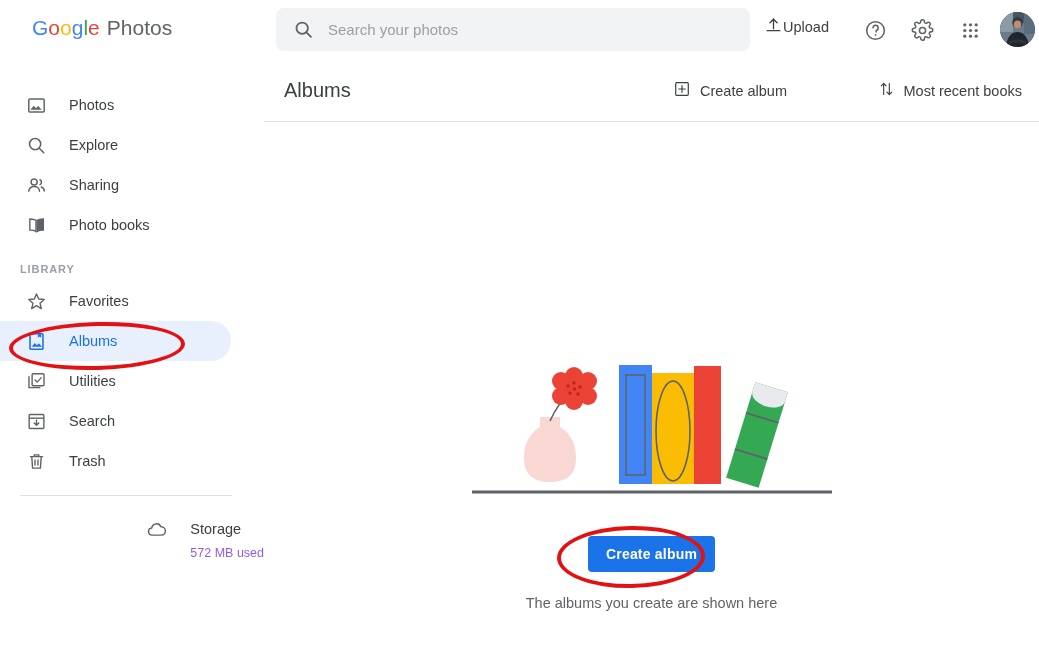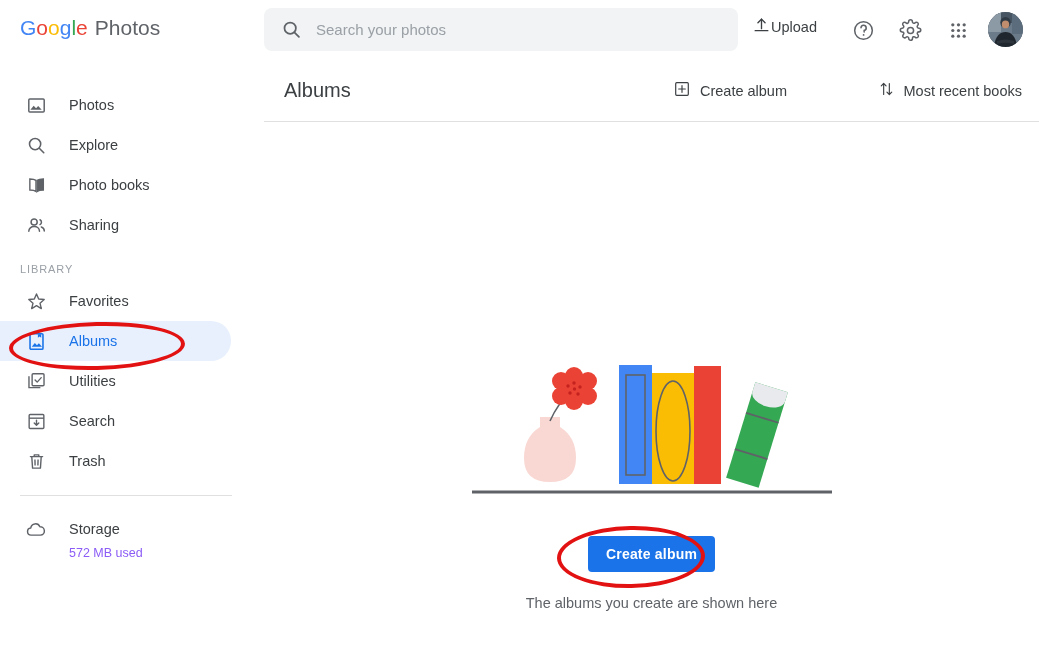--- a/index.html
+++ b/index.html
@@ -5,21 +5,21 @@
   * { box-sizing: border-box; margin: 0; padding: 0; }
   html, body {
     width: 1039px; height: 653px;
     background: #ffffff;
     font-family: "Liberation Sans", "DejaVu Sans", sans-serif;
     overflow: hidden;
   }
 
   
   .header {
-    position: absolute; top: 0; left: 0;
+    position: absolute; top: 0; left: 12px;
     width: 865px; height: 60px;
     display: flex; align-items: center;
   }
   .logo-wrap {
     position: absolute; left: 20px; top: 16px;
     display: flex; align-items: baseline;
     font-size: 21px; letter-spacing: 0px;
   }
   .logo-google { font-family: "Liberation Sans", sans-serif; font-size: 21px; }
   .logo-google span { font-weight: 400; }
@@ -81,30 +81,30 @@
     width: 24px; height: 24px; margin-left: 24px;
     display: flex; align-items: center; justify-content: center;
     flex: none;
   }
   .nav-item .nav-label { margin-left: 21px; }
   .nav-item.active { background: #e8f0fe; color: #1a73e8; font-weight: 500; }
 
   .section-label {
     margin-left: 20px; margin-top: 18px; margin-bottom: 6px;
     font-size: 11px; letter-spacing: 0.9px;
-    color: #9aa0a6; font-weight: 400;
+    color: #9aa0a6; font-weight: 700;
   }
 
   .divider {
     margin: 14px 0 0 20px; width: 212px; height: 1px; background: #e0e0e0;
   }
 
   .storage-item {
     display: flex; align-items: flex-start;
-    margin-top: 22px; cursor: pointer;
+    margin-top: 22px; cursor: pointer; justify-content: flex-end;
   }
   .storage-item .nav-icon {
     width: 24px; height: 24px; margin-left: 24px; flex: none;
     display: flex; align-items: center; justify-content: center;
   }
   .storage-text { margin-left: 21px; }
   .storage-title { font-size: 14.5px; color: #3c4043; line-height: 22px; }
   .storage-sub { font-size: 12.5px; color: #8b5cf6; margin-top: 6px; }
 
   
@@ -261,38 +261,38 @@
       <svg width="21" height="21" viewBox="0 0 24 24" fill="none" stroke="#5f6368" stroke-width="1.8">
         <circle cx="10.4" cy="10.4" r="6.4"></circle>
           <line x1="15.2" y1="15.2" x2="20.3" y2="20.3" stroke-linecap="round"></line>
       </svg>
     </span>
     <span class="nav-label">Explore</span>
   </div>
 
   <div class="nav-item">
     <span class="nav-icon">
-      <svg width="21" height="21" viewBox="0 0 24 24" fill="none" stroke="#5f6368" stroke-width="1.6">
-        <path d="M11.4 6.2C9.8 5 7.6 4.6 4.4 4.6v12.5c3.2 0 5.4.4 7 1.6z"></path>
-        <path d="M12.8 6.2c1.6-1.2 3.8-1.6 7-1.6v12.5c-3.2 0-5.4.4-7 1.6z" fill="#5f6368"></path>
-      </svg>
-    </span>
-    <span class="nav-label">Photo books</span>
-  </div>
-
-  <div class="nav-item">
-    <span class="nav-icon">
       <svg width="21" height="21" viewBox="0 0 24 24" fill="none" stroke="#5f6368" stroke-width="1.7">
         <circle cx="9.3" cy="8" r="3.5"></circle>
         <path d="M3.2 18.6c0-3.3 2.7-5.4 6.1-5.4s6.1 2.1 6.1 5.4" stroke-linecap="round"></path>
         <path d="M16 5.4a3.1 3.1 0 0 1 0 5.5" stroke-linecap="round"></path>
         <path d="M17.5 13.8c2.1.6 3.4 2.3 3.4 4.6" stroke-linecap="round"></path>
       </svg>
     </span>
     <span class="nav-label">Sharing</span>
+  </div>
+
+  <div class="nav-item">
+    <span class="nav-icon">
+      <svg width="21" height="21" viewBox="0 0 24 24" fill="none" stroke="#5f6368" stroke-width="1.6">
+        <path d="M11.4 6.2C9.8 5 7.6 4.6 4.4 4.6v12.5c3.2 0 5.4.4 7 1.6z"></path>
+        <path d="M12.8 6.2c1.6-1.2 3.8-1.6 7-1.6v12.5c-3.2 0-5.4.4-7 1.6z" fill="#5f6368"></path>
+      </svg>
+    </span>
+    <span class="nav-label">Photo books</span>
   </div>
 
   <div class="section-label">LIBRARY</div>
 
   <div class="nav-item">
     <span class="nav-icon">
       <svg width="21" height="21" viewBox="0 0 24 24" fill="none" stroke="#5f6368" stroke-width="1.6" stroke-linejoin="round">
         <polygon points="12,3.4 14.5,9.2 20.8,9.7 16,13.9 17.5,20.1 12,16.8 6.5,20.1 8,13.9 3.2,9.7 9.5,9.2"></polygon>
       </svg>
     </span>

